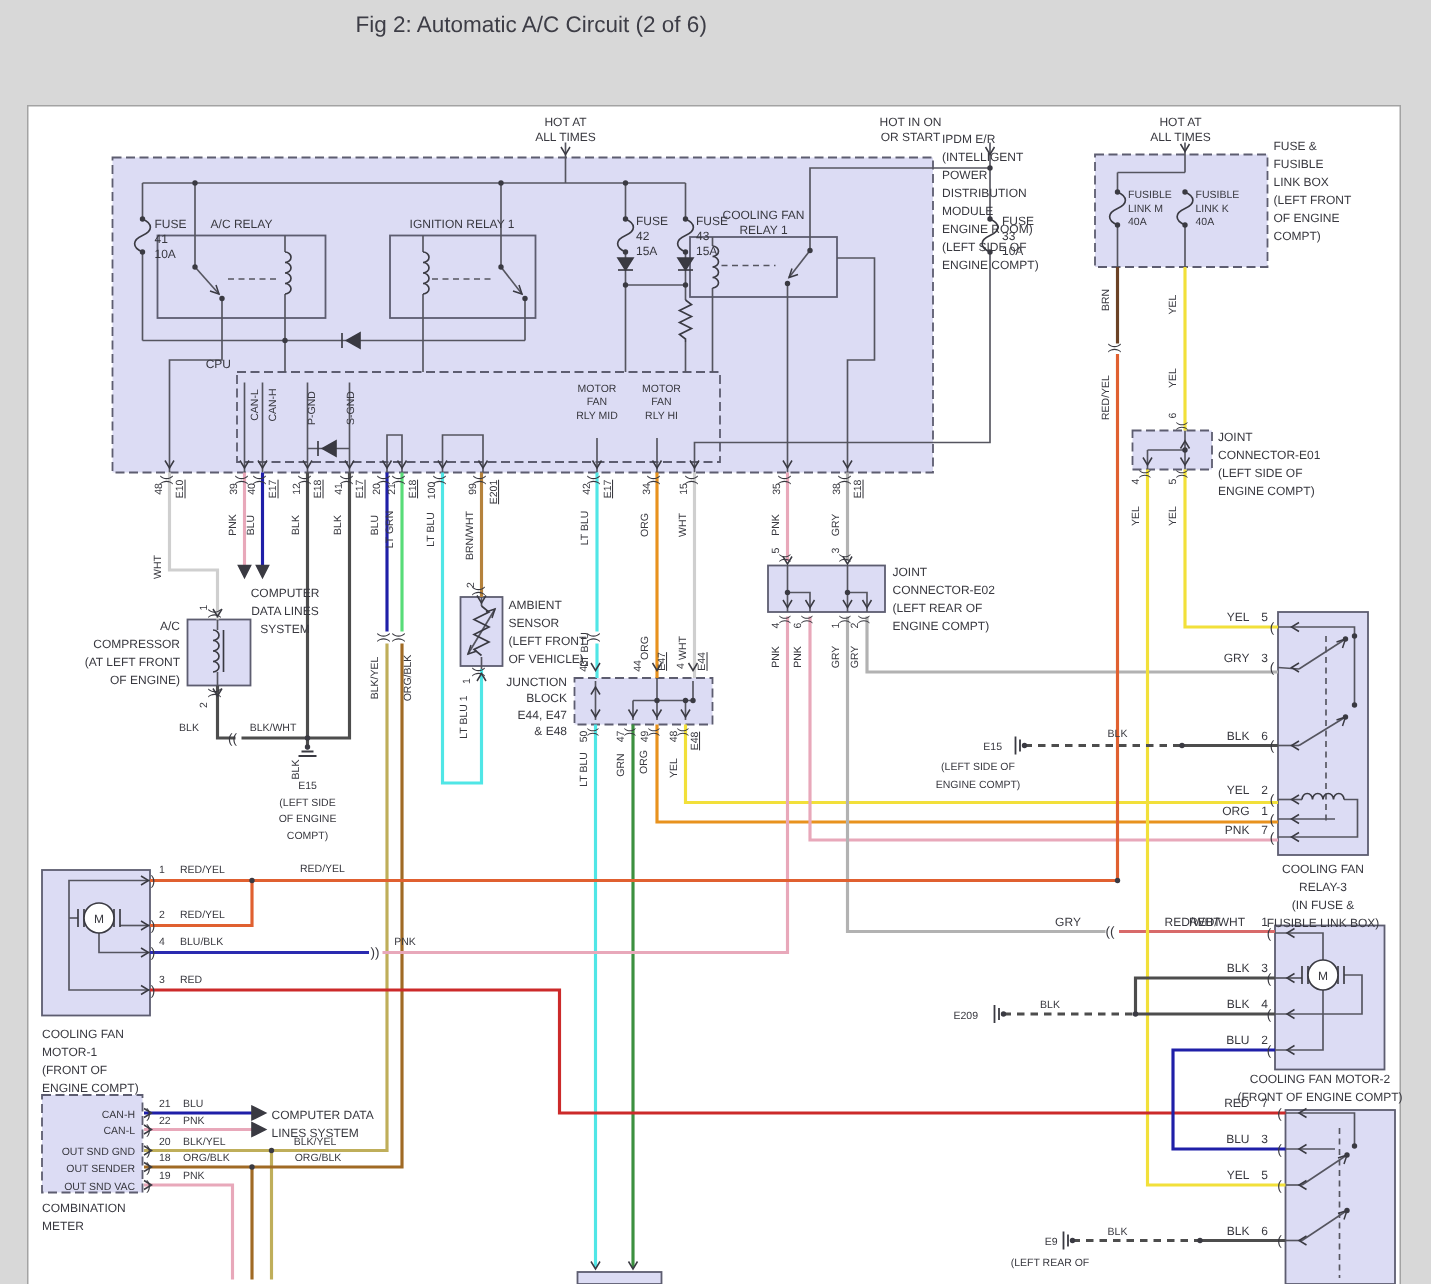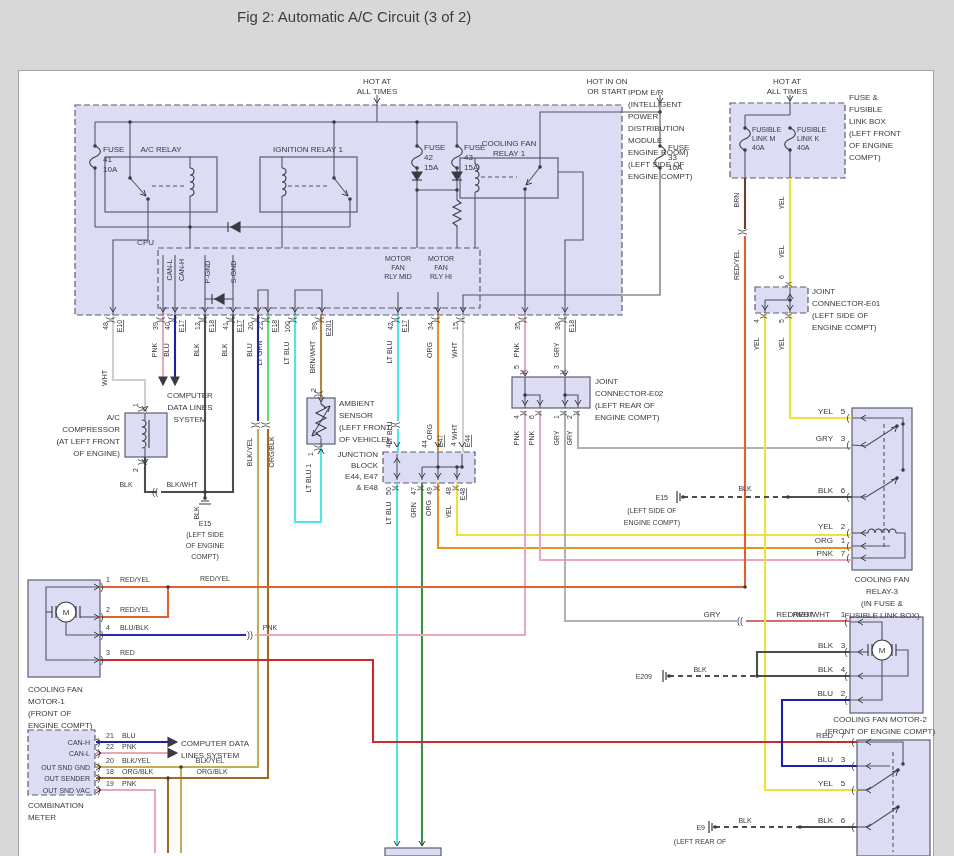--- a/index.html
+++ b/index.html
@@ -7,21 +7,21 @@
   #titlebar{position:absolute;left:0;top:0;width:954px;height:70px;background:#d8d8d8;}
   #title{position:absolute;left:237px;top:8px;font-size:15px;color:#3d3d46;}
   #page{position:absolute;left:18px;top:70px;width:916px;height:786px;background:#ffffff;border:1.5px solid #a3a3a3;border-bottom:none;box-sizing:border-box;}
   #dwg{position:absolute;left:0;top:0;}
   svg text{font-family:"Liberation Sans",sans-serif;fill:#38383f;}
 </style>
 </head>
 <body>
 
 <div id="titlebar">
-  <div id="title">Fig 2: Automatic A/C Circuit (3 of 2)</div>
+  <div id="title">Fig 2: Automatic A/C Circuit (2 of 6)</div>
 </div>
 <div id="page"></div>
 <svg id="dwg" width="954" height="856" viewBox="0 0 954 856">
     <rect x="75" y="105" width="547" height="210" fill="#dcdcf4" stroke="#5d5d70" stroke-width="1.2" stroke-dasharray="6,3"></rect>
     <rect x="158" y="248" width="322" height="60" fill="#dcdcf4" stroke="#5d5d70" stroke-width="1.2" stroke-dasharray="6,3"></rect>
     <rect x="105" y="157" width="112" height="55" fill="#dcdcf4" stroke="#5d5d70" stroke-width="1.2" stroke-dasharray="none"></rect>
     <rect x="260" y="157" width="97" height="55" fill="#dcdcf4" stroke="#5d5d70" stroke-width="1.2" stroke-dasharray="none"></rect>
     <rect x="460" y="158" width="98" height="40" fill="#dcdcf4" stroke="#5d5d70" stroke-width="1.2" stroke-dasharray="none"></rect>
     <rect x="730" y="103" width="115" height="75" fill="#dcdcf4" stroke="#5d5d70" stroke-width="1.2" stroke-dasharray="6,3"></rect>
     <rect x="755" y="287" width="53" height="26" fill="#dcdcf4" stroke="#5d5d70" stroke-width="1.2" stroke-dasharray="6,3"></rect>

